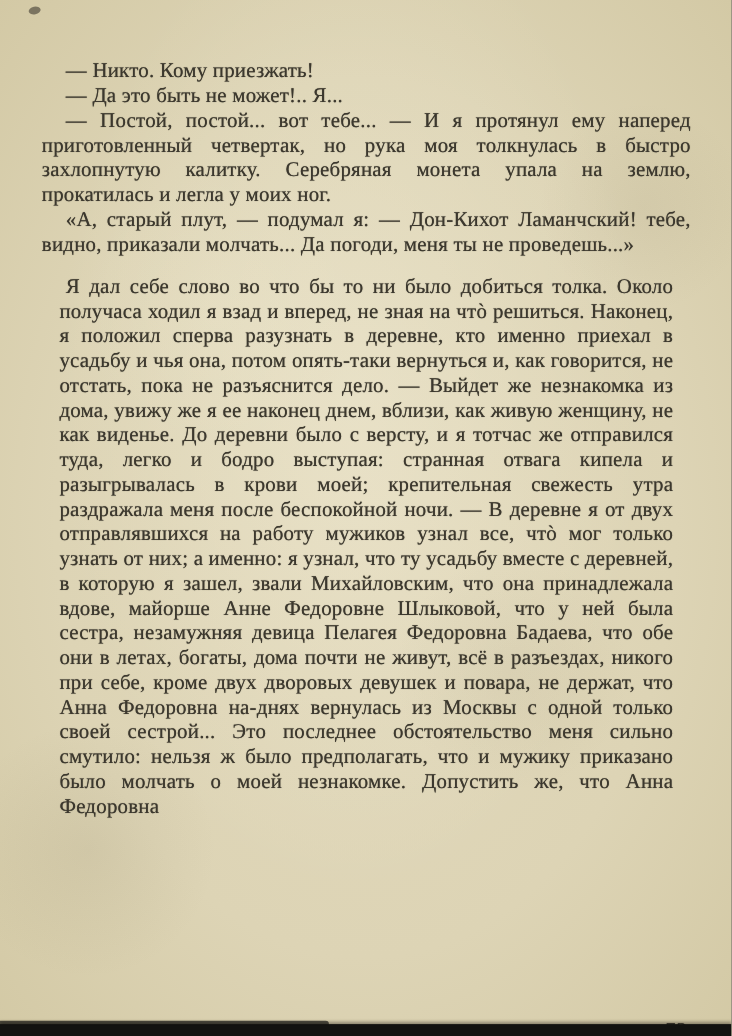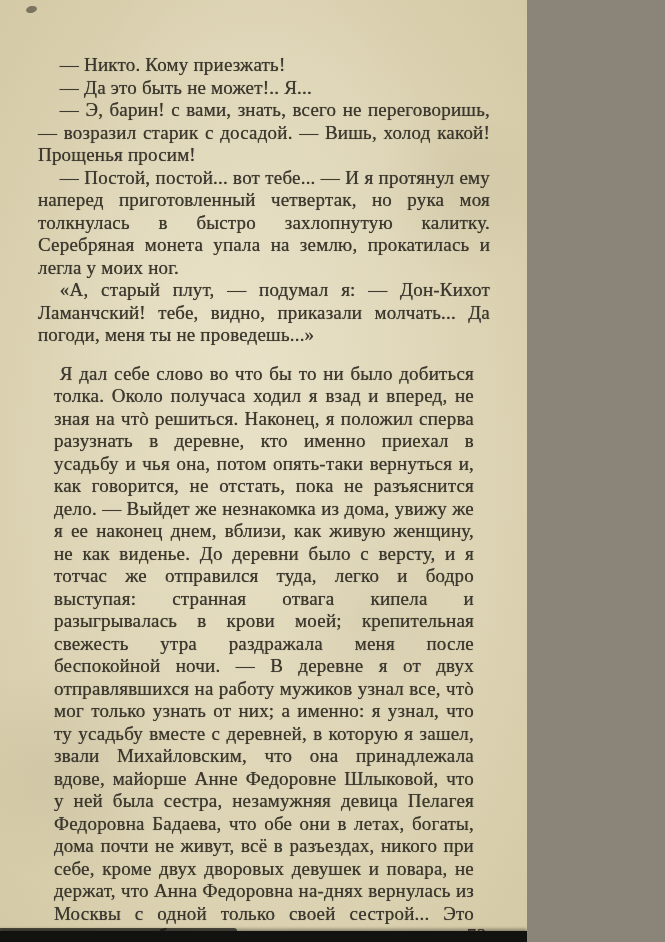--- a/index.html
+++ b/index.html
@@ -2,21 +2,21 @@
 <html lang="ru"><head>
 <meta charset="utf-8">
 <style>
   html, body {
     margin: 0;
     padding: 0;
     background: #8a8578;
   }
   .page {
     position: relative;
-    width: 527px;
+    width: 665px;
     height: 942px;
     overflow: hidden;
     background:
       radial-gradient(ellipse at 48% 38%, rgba(255,252,235,0.25) 0%, rgba(255,252,235,0) 55%),
       radial-gradient(ellipse at 50% 50%, #e2d9bc 0%, #ddd4b5 60%, #d3c9a5 100%);
     font-family: "Liberation Serif", "DejaVu Serif", serif;
   }
   
   .page::before {
     content: "";
@@ -91,21 +91,20 @@
   }
 </style>
 </head>
 <body>
 
 <div class="page">
 
   <div class="text-block">
     <p class="para">— Никто. Кому приезжать!</p>
     <p class="para">— Да это быть не может!.. Я...</p>
-    <p class="para">— Э, барин! с вами, знать, всего не переговоришь,— возразил старик с досадой. — Вишь, холод какой! Прощенья просим!</p>
     <p class="para">— Постой, постой... вот тебе... — И я протянул ему наперед приготовленный четвертак, но рука моя толкнулась в быстро захлопнутую калитку. Серебряная монета упала на землю, прокатилась и легла у моих ног.</p>
     <p class="para">«А, старый плут, — подумал я: — Дон-Кихот Ламанчский! тебе, видно, приказали молчать... Да погоди, меня ты не проведешь...»</p>
     <p class="para-flush">Я дал себе слово во что бы то ни было добиться толка. Около получаса ходил я взад и вперед, не зная на чтò решиться. Наконец, я положил сперва разузнать в деревне, кто именно приехал в усадьбу и чья она, потом опять-таки вернуться и, как говорится, не отстать, пока не разъяснится дело. — Выйдет же незнакомка из дома, увижу же я ее наконец днем, вблизи, как живую женщину, не как виденье. До деревни было с версту, и я тотчас же отправился туда, легко и бодро выступая: странная отвага кипела и разыгрывалась в крови моей; крепительная свежесть утра раздражала меня после беспокойной ночи. — В деревне я от двух отправлявшихся на работу мужиков узнал все, чтò мог только узнать от них; а именно: я узнал, что ту усадьбу вместе с деревней, в которую я зашел, звали Михайловским, что она принадлежала вдове, майорше Анне Федоровне Шлыковой, что у ней была сестра, незамужняя девица Пелагея Федоровна Бадаева, что обе они в летах, богаты, дома почти не живут, всё в разъездах, никого при себе, кроме двух дворовых девушек и повара, не держат, что Анна Федоровна на-днях вернулась из Москвы с одной только своей сестрой... Это последнее обстоятельство меня сильно смутило: нельзя ж было предполагать, что и мужику приказано было молчать о моей незнакомке. Допустить же, что Анна Федоровна</p>
   </div>
 
   <div class="page-number">73</div>
 
   <div class="scan-speck"></div>
   <div class="scan-edge-bottom"></div>
 

